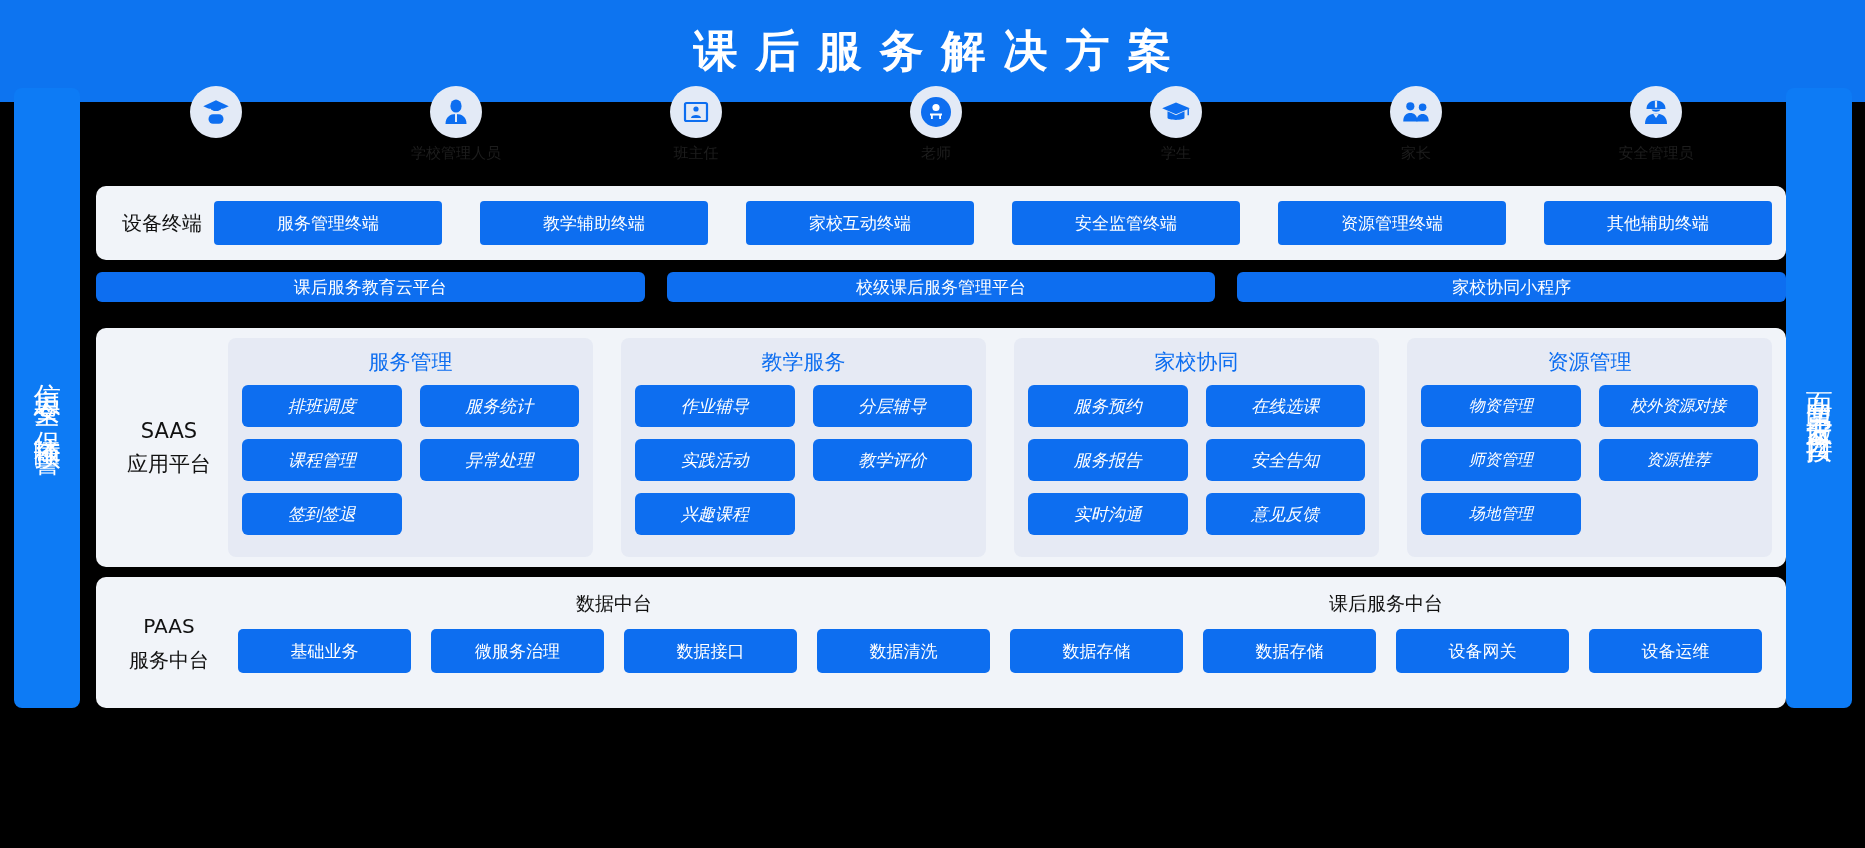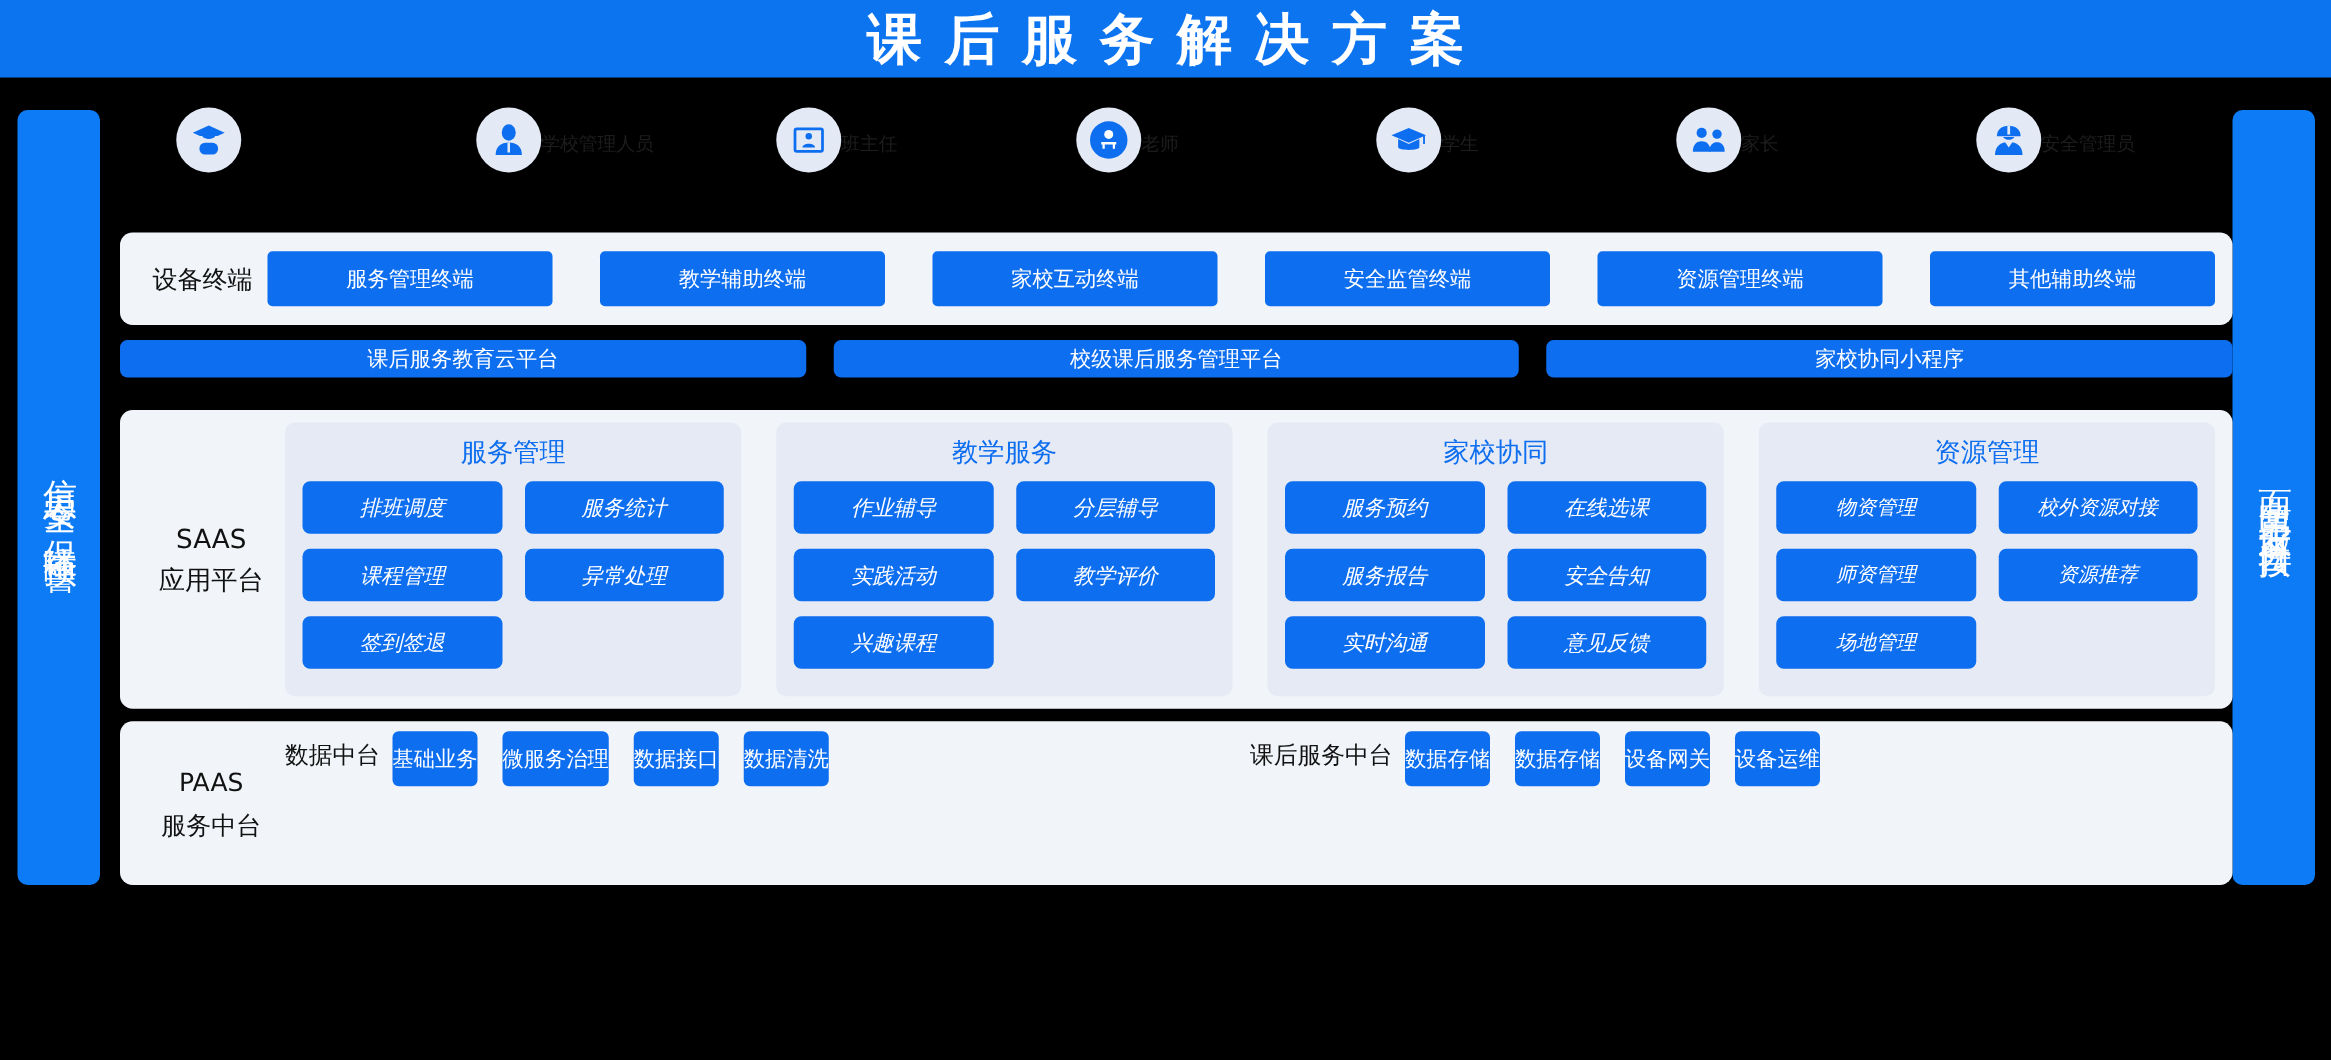--- a/index.html
+++ b/index.html
@@ -6,21 +6,21 @@
   body{
     width:1865px;height:848px;
     background:#000000;
     font-family:"DejaVu Sans","Liberation Sans",sans-serif;
     overflow:hidden;
   }
   .page{position:relative;width:1865px;height:848px;background:#000;}
 
   
   .title-bar{
-    position:absolute;left:0;top:0;width:1865px;height:62px;
+    position:absolute;left:0;top:0;width:1865px;height:102px;
     background:#0d74f0;
     display:flex;align-items:center;justify-content:center;
   }
   .title-bar .title-text{
     color:#ffffff;font-size:44px;font-weight:bold;letter-spacing:18px;
     text-indent:18px;
   }
 
   
   .side-bar{
@@ -33,21 +33,21 @@
   .side-bar.right{left:1786px;}
   .side-bar .vseg{writing-mode:vertical-rl;text-orientation:upright;letter-spacing:6px;}
   .side-bar .vgap{height:24px;}
 
   
   .persona-row{
     position:absolute;left:96px;top:86px;width:1680px;height:82px;
     display:flex;justify-content:space-around;align-items:flex-start;
   }
   .persona{
-    width:150px;display:flex;flex-direction:row;align-items:center;
+    width:150px;display:flex;flex-direction:column;align-items:center;
   }
   .persona .badge{
     width:52px;height:52px;border-radius:50%;
     background:#e3eaf6;
     display:flex;align-items:center;justify-content:center;
   }
   .persona .badge svg{display:block;}
   .persona .plabel{
     margin-top:6px;color:#1d1d1d;font-size:15px;white-space:nowrap;
   }
@@ -113,21 +113,21 @@
 
   
   .paas-panel{left:96px;top:577px;width:1690px;height:131px;
     box-sizing:border-box;padding:8px 14px;
     display:flex;align-items:center;}
   .paas-label{
     width:118px;flex:0 0 118px;text-align:center;
     color:#111;font-size:20px;font-weight:500;line-height:1.7;
   }
   .paas-zones{flex:1;display:flex;height:100%;}
-  .zone{flex:1;display:flex;flex-direction:row;}
+  .zone{flex:1;display:flex;flex-direction:column;}
   .zone .ztitle{
     text-align:center;color:#111;font-size:19px;font-weight:500;
     margin:6px 0 12px;white-space:nowrap;
   }
   .zone .zitems{display:flex;gap:20px;padding:0 10px;}
   .zitem{
     flex:1;height:44px;background:#0d6ef0;border-radius:5px;
     display:flex;align-items:center;justify-content:center;
     color:#fff;font-size:17px;white-space:nowrap;
   }

